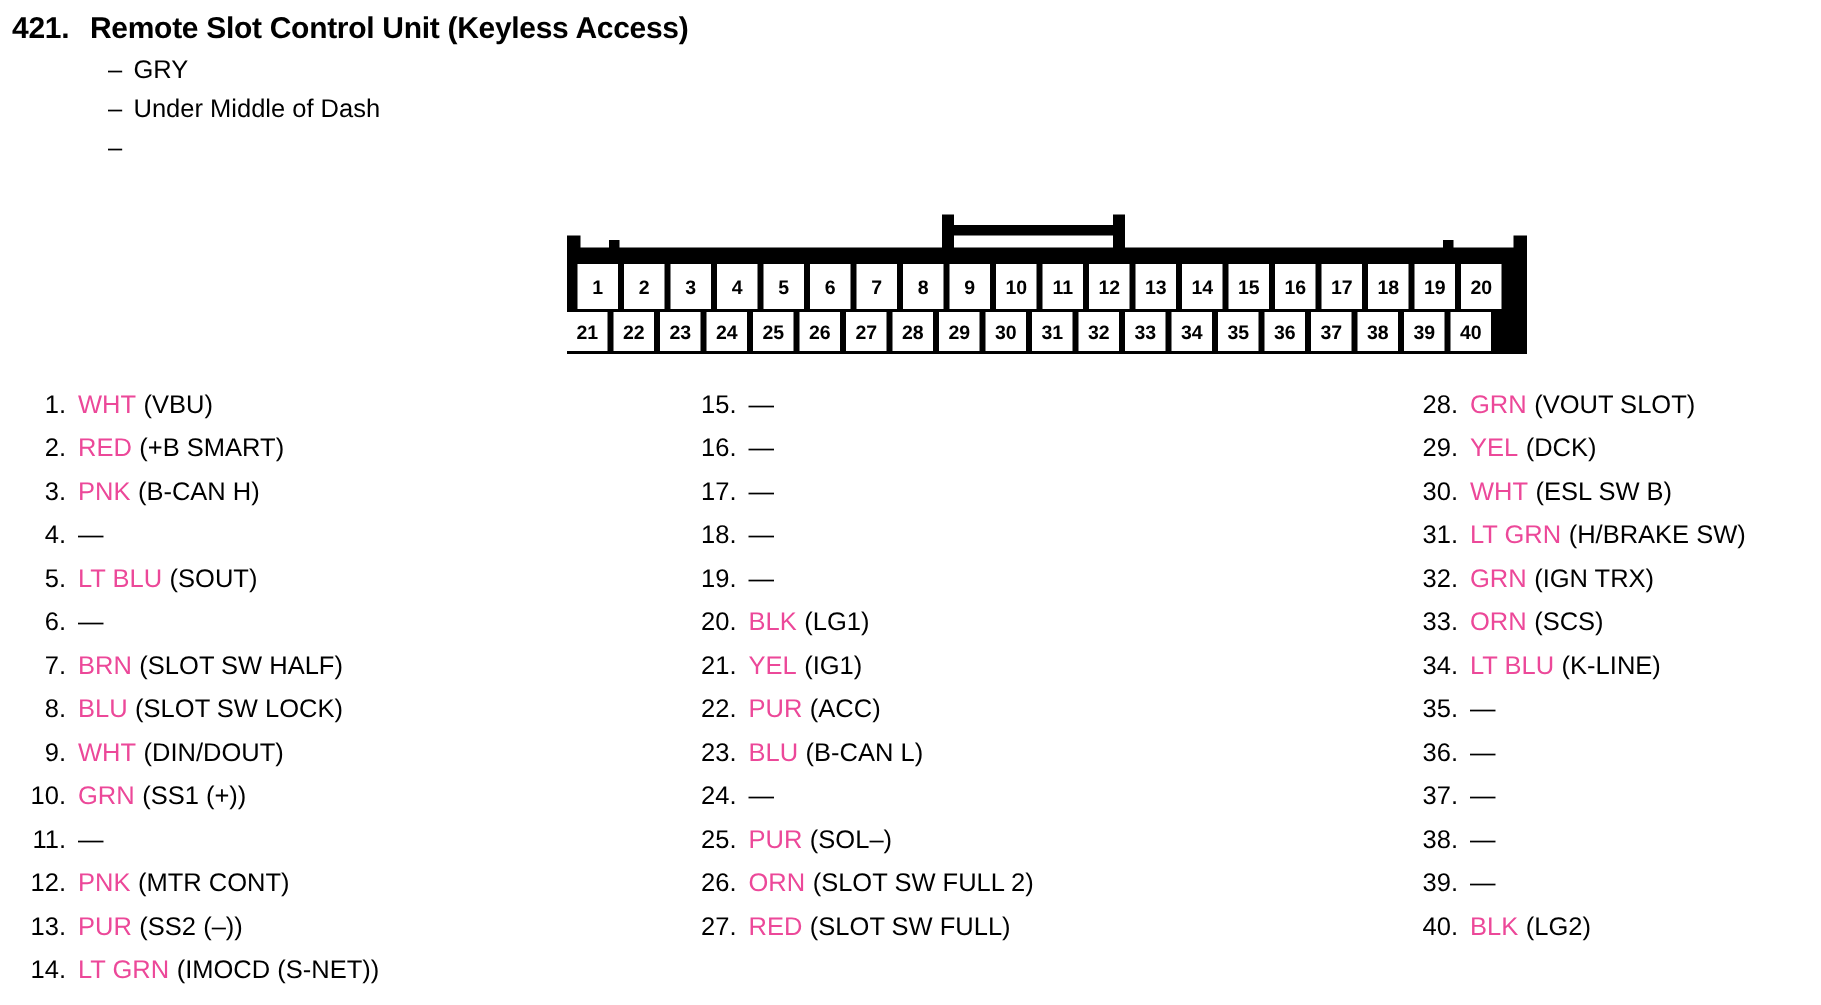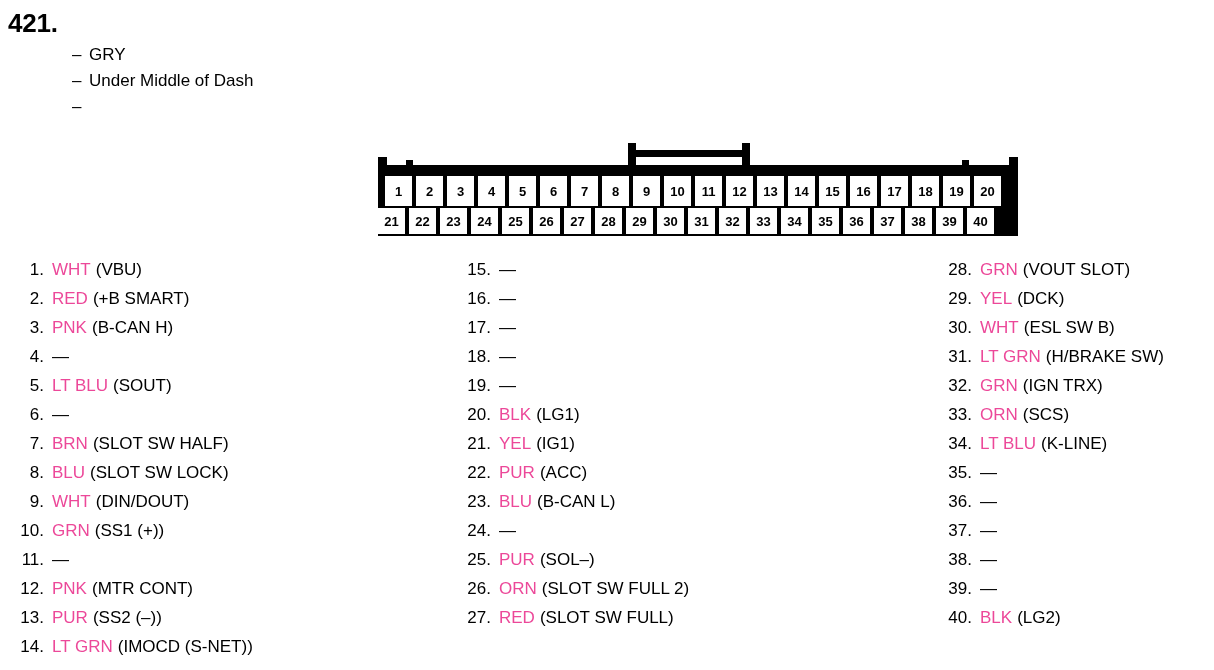--- a/index.html
+++ b/index.html
@@ -19,21 +19,21 @@
   
   #header {
     position: absolute;
     left: 8px;
     top: 8px;
     width: 1200px;
   }
   #title-line {
     display: flex;
     align-items: baseline;
-    font-size: 26px;
+    font-size: 20px;
     font-weight: bold;
     letter-spacing: -0.2px;
     white-space: nowrap;
   }
   #title-number {
     width: 52px;
     flex: none;
   }
   #title-text {
     flex: none;
@@ -187,20 +187,21 @@
   .pin-empty {
     color: #000000;
   }
 </style>
 </head>
 <body>
 
 <div id="header">
   <div id="title-line">
     <span id="title-number">421.</span>
+    <span id="title-text">Remote Slot Control Unit (Keyless Access)</span>
   </div>
   <div class="sub-line">
     <span class="sub-dash">–</span>
     <span>GRY</span>
   </div>
   <div class="sub-line">
     <span class="sub-dash">–</span>
     <span>Under Middle of Dash</span>
   </div>
   <div class="sub-line">

